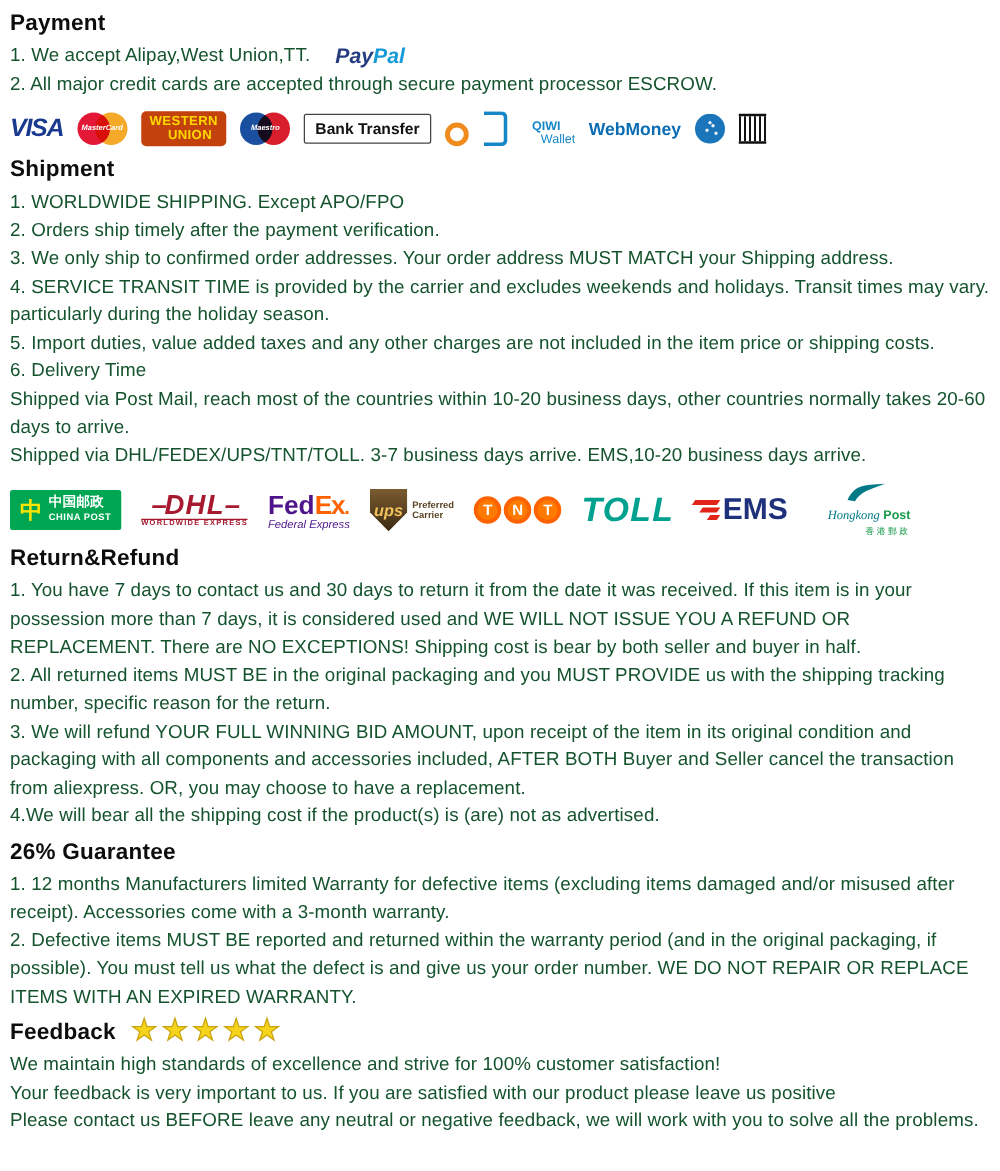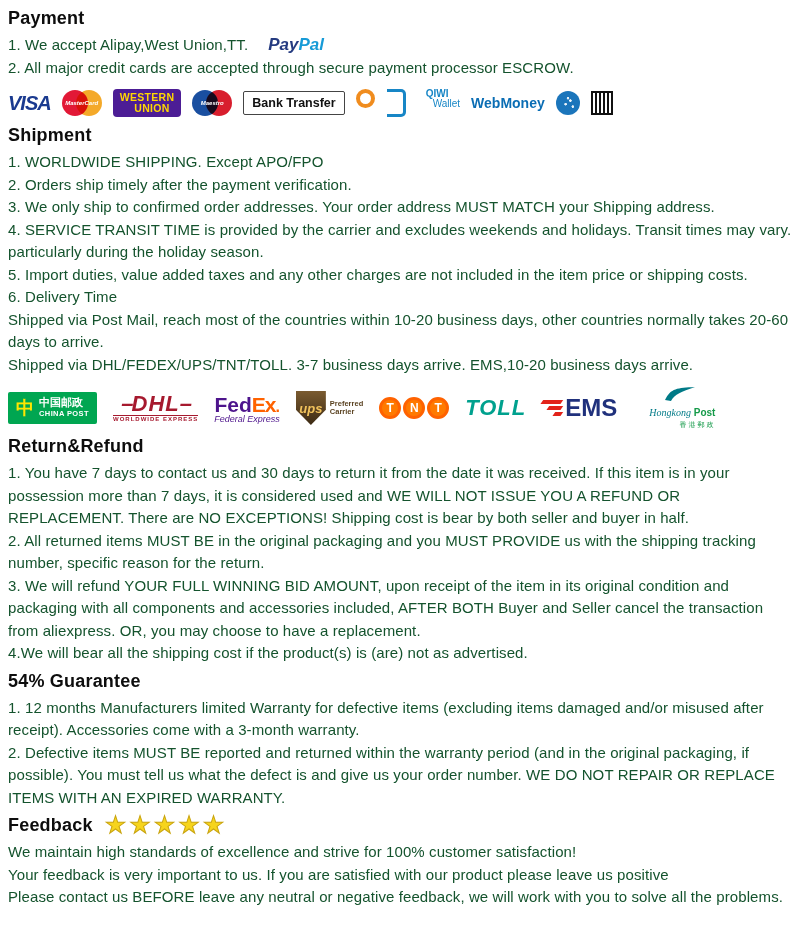--- a/index.html
+++ b/index.html
@@ -28,30 +28,30 @@
   .mc .c2{right:0;background:#f4a929;mix-blend-mode:multiply;}
   .mc .lbl,.maestro .lbl{
     position:absolute;top:10px;left:0;right:0;text-align:center;
     font-size:6px;font-style:italic;font-weight:700;color:#fff;z-index:2;
   }
   .maestro{position:relative;width:40px;height:26px;flex:0 0 auto;}
   .maestro .c1,.maestro .c2{position:absolute;top:0;width:26px;height:26px;border-radius:50%;}
   .maestro .c1{left:0;background:#1a4fa0;}
   .maestro .c2{right:0;background:#d81e2d;mix-blend-mode:multiply;}
   .wu{
-    background:#4c1d95;border-radius:4px;color:#ffd800;
+    background:#c2410c;border-radius:4px;color:#ffd800;
     font-weight:800;font-size:10.5px;line-height:11px;letter-spacing:.3px;
     padding:3px 7px;text-align:center;font-stretch:condensed;
   }
   .wu .l2{padding-left:10px;}
   .bank-transfer{
     border:1.5px solid #444;background:#fff;color:#111;
     font-weight:700;font-size:12.5px;padding:4px 8px;border-radius:2px;
   }
-  .qiwi{display:flex;align-items:flex-start;gap:20px;}
+  .qiwi{display:flex;align-items:flex-end;gap:20px;}
   .qiwi-ring{
     width:19px;height:19px;border:4px solid #f08c1e;border-radius:50%;
     box-sizing:border-box;flex:0 0 auto;
   }
   .qiwi-phone{
     width:16px;height:22px;border:3px solid #1786c6;border-left:none;
     border-radius:0 5px 5px 0;margin-left:-8px;flex:0 0 auto;
   }
   .qiwi-txt{font-size:10px;font-weight:700;color:#1786c6;line-height:10px;}
   .qiwi-txt .l2{padding-left:7px;font-weight:400;}
@@ -94,21 +94,21 @@
     display:flex;align-items:center;justify-content:center;
     color:#f1c25c;font-weight:800;font-style:italic;font-size:13px;
   }
   .ups-sub{color:#5b4322;font-size:7.5px;font-weight:700;line-height:8.5px;}
   .tnt{display:flex;gap:2px;flex:0 0 auto;}
   .tnt span{
     width:22px;height:22px;border-radius:50%;border:3px solid #ff6200;box-sizing:border-box;
     background:#ff7a00;color:#fff;font-weight:800;font-size:12px;
     display:flex;align-items:center;justify-content:center;
   }
-  .toll{color:#00a18e;font-style:italic;font-weight:900;font-size:22px;letter-spacing:1px;flex:0 0 auto;}
+  .toll{color:#00a18e;font-style:italic;font-weight:900;font-size:27px;letter-spacing:1px;flex:0 0 auto;}
   .ems{display:flex;align-items:center;gap:3px;flex:0 0 auto;}
   .ems-lines{display:flex;flex-direction:column;align-items:flex-end;gap:2.5px;}
   .ems-lines i{display:block;height:3.5px;background:#e2231a;transform:skewX(-35deg);}
   .ems-lines i:nth-child(1){width:20px;}
   .ems-lines i:nth-child(2){width:14px;}
   .ems-lines i:nth-child(3){width:8px;}
   .ems-word{color:#20317c;font-weight:900;font-size:24px;letter-spacing:0;}
   .hkpost{position:relative;flex:0 0 auto;text-align:right;padding-left:6px;margin-left:10px;}
   .hkpost svg{display:block;margin-left:14px;}
   .hk-name{font-size:10px;line-height:10px;margin-top:-2px;}
@@ -230,21 +230,21 @@
 
 <section>
   <h2>Return&amp;Refund</h2>
   <p class="t">1. You have 7 days to contact us and 30 days to return it from the date it was received. If this item is in your possession more than 7 days, it is considered used and WE WILL NOT ISSUE YOU A REFUND OR REPLACEMENT. There are NO EXCEPTIONS! Shipping cost is bear by both seller and buyer in half.</p>
   <p class="t">2. All returned items MUST BE in the original packaging and you MUST PROVIDE us with the shipping tracking number, specific reason for the return.</p>
   <p class="t">3. We will refund YOUR FULL WINNING BID AMOUNT, upon receipt of the item in its original condition and packaging with all components and accessories included, AFTER BOTH Buyer and Seller cancel the transaction from aliexpress. OR, you may choose to have a replacement.</p>
   <p class="t">4.We will bear all the shipping cost if the product(s) is (are) not as advertised.</p>
 </section>
 
 <section>
-  <h2>54% Guarantee</h2>
+  <h2>26% Guarantee</h2>
   <p class="t">1. 12 months Manufacturers limited Warranty for defective items (excluding items damaged and/or misused after receipt). Accessories come with a 3-month warranty.</p>
   <p class="t">2. Defective items MUST BE reported and returned within the warranty period (and in the original packaging, if possible). You must tell us what the defect is and give us your order number. WE DO NOT REPAIR OR REPLACE ITEMS WITH AN EXPIRED WARRANTY.</p>
 </section>
 
 <section>
   <div class="fb-head">
     <h2>Feedback</h2>
     <span class="stars">★★★★★</span>
   </div>
   <p class="t">We maintain high standards of excellence and strive for 100% customer satisfaction!</p>

